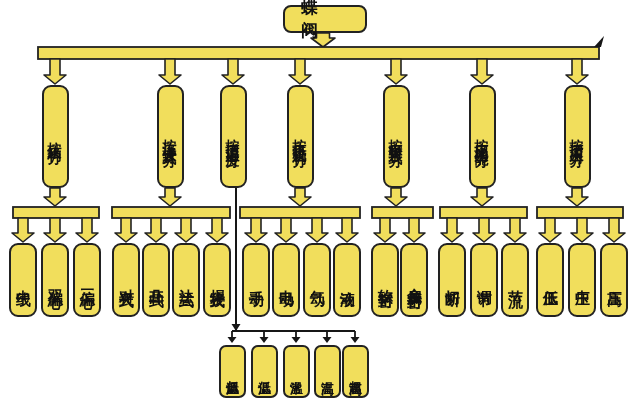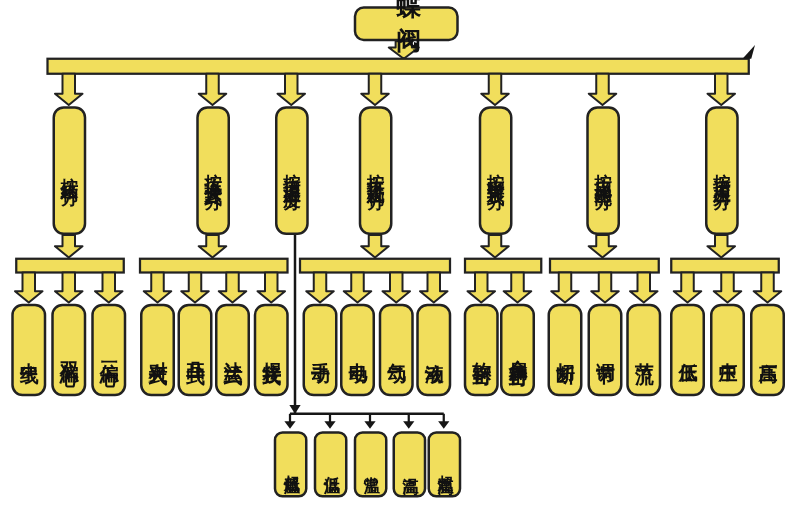--- a/index.html
+++ b/index.html
@@ -22,23 +22,23 @@
     color:#111111;
     font-weight:700;
     z-index:2;
   }
   .vtext{
     writing-mode:vertical-rl;
     text-orientation:upright;
   }
   .root-node{
     border-radius:8px;
-    font-size:20px;
+    font-size:17px;
     letter-spacing:16px;
-    padding-left:32px; 
+    padding-left:16px; 
   }
   .category-node{
     border-radius:9px;
     font-size:14px;
     letter-spacing:3px;
   }
   .type-node{
     border-radius:9px;
     font-size:15px;
     letter-spacing:2px;

